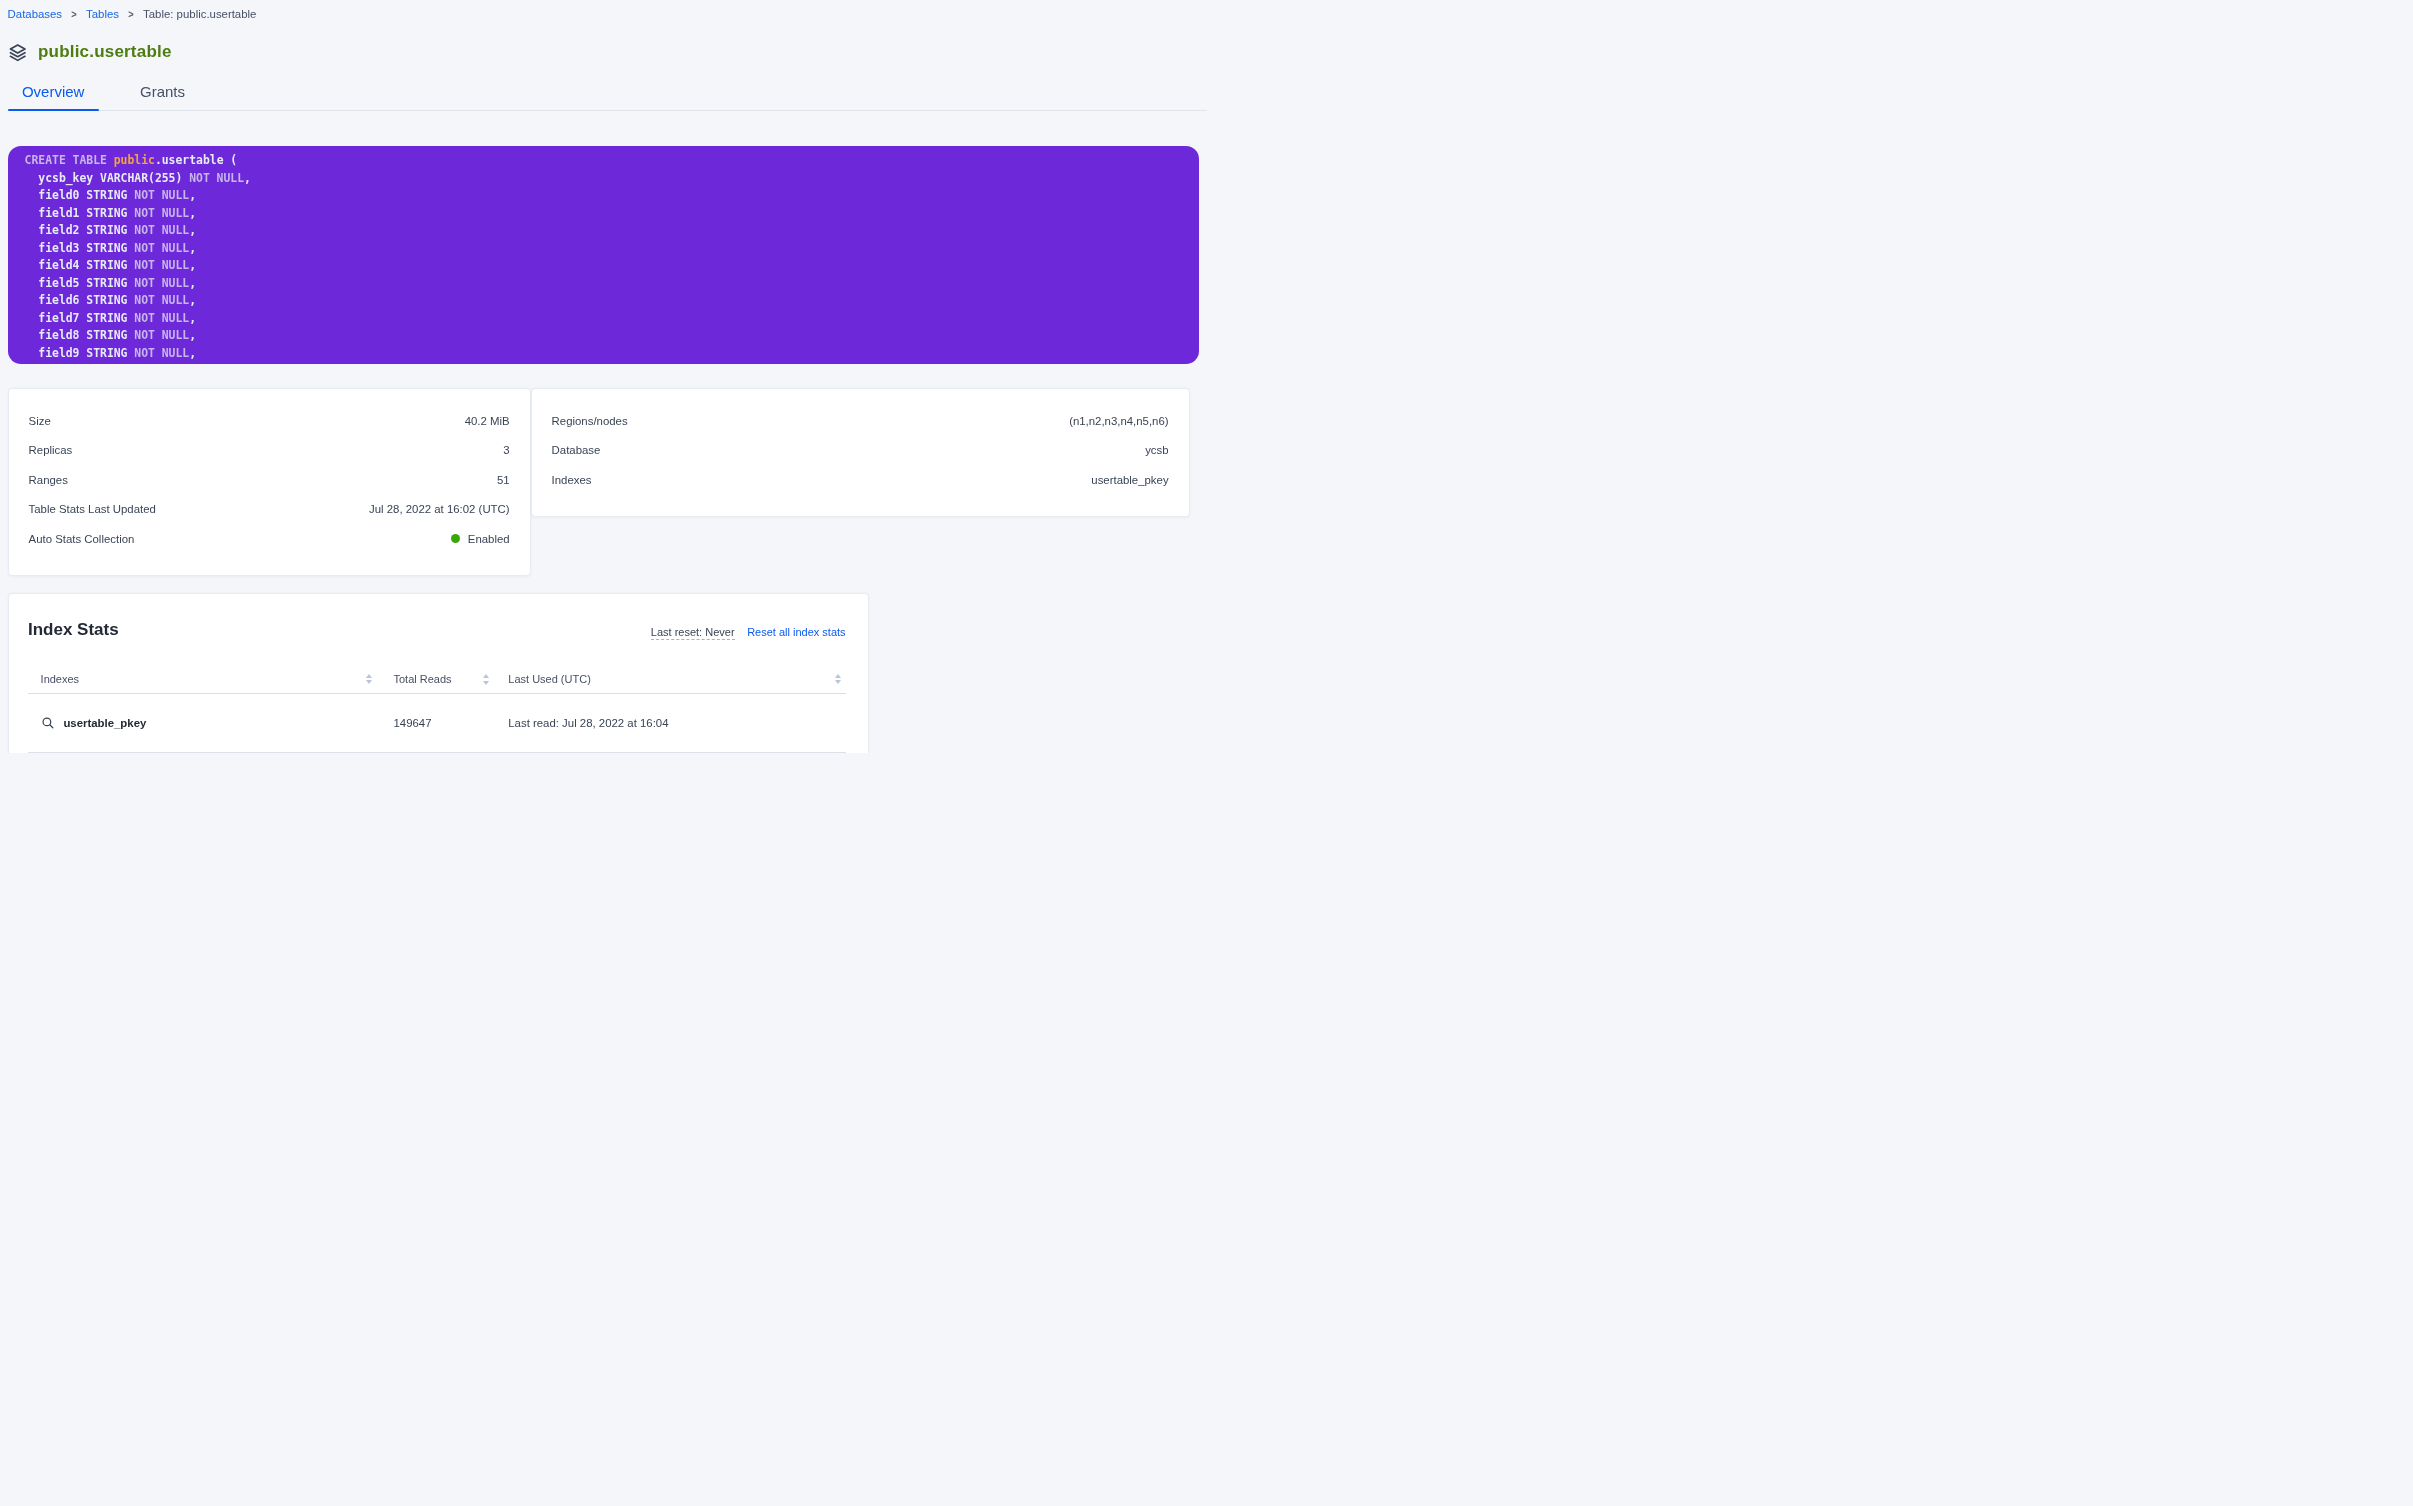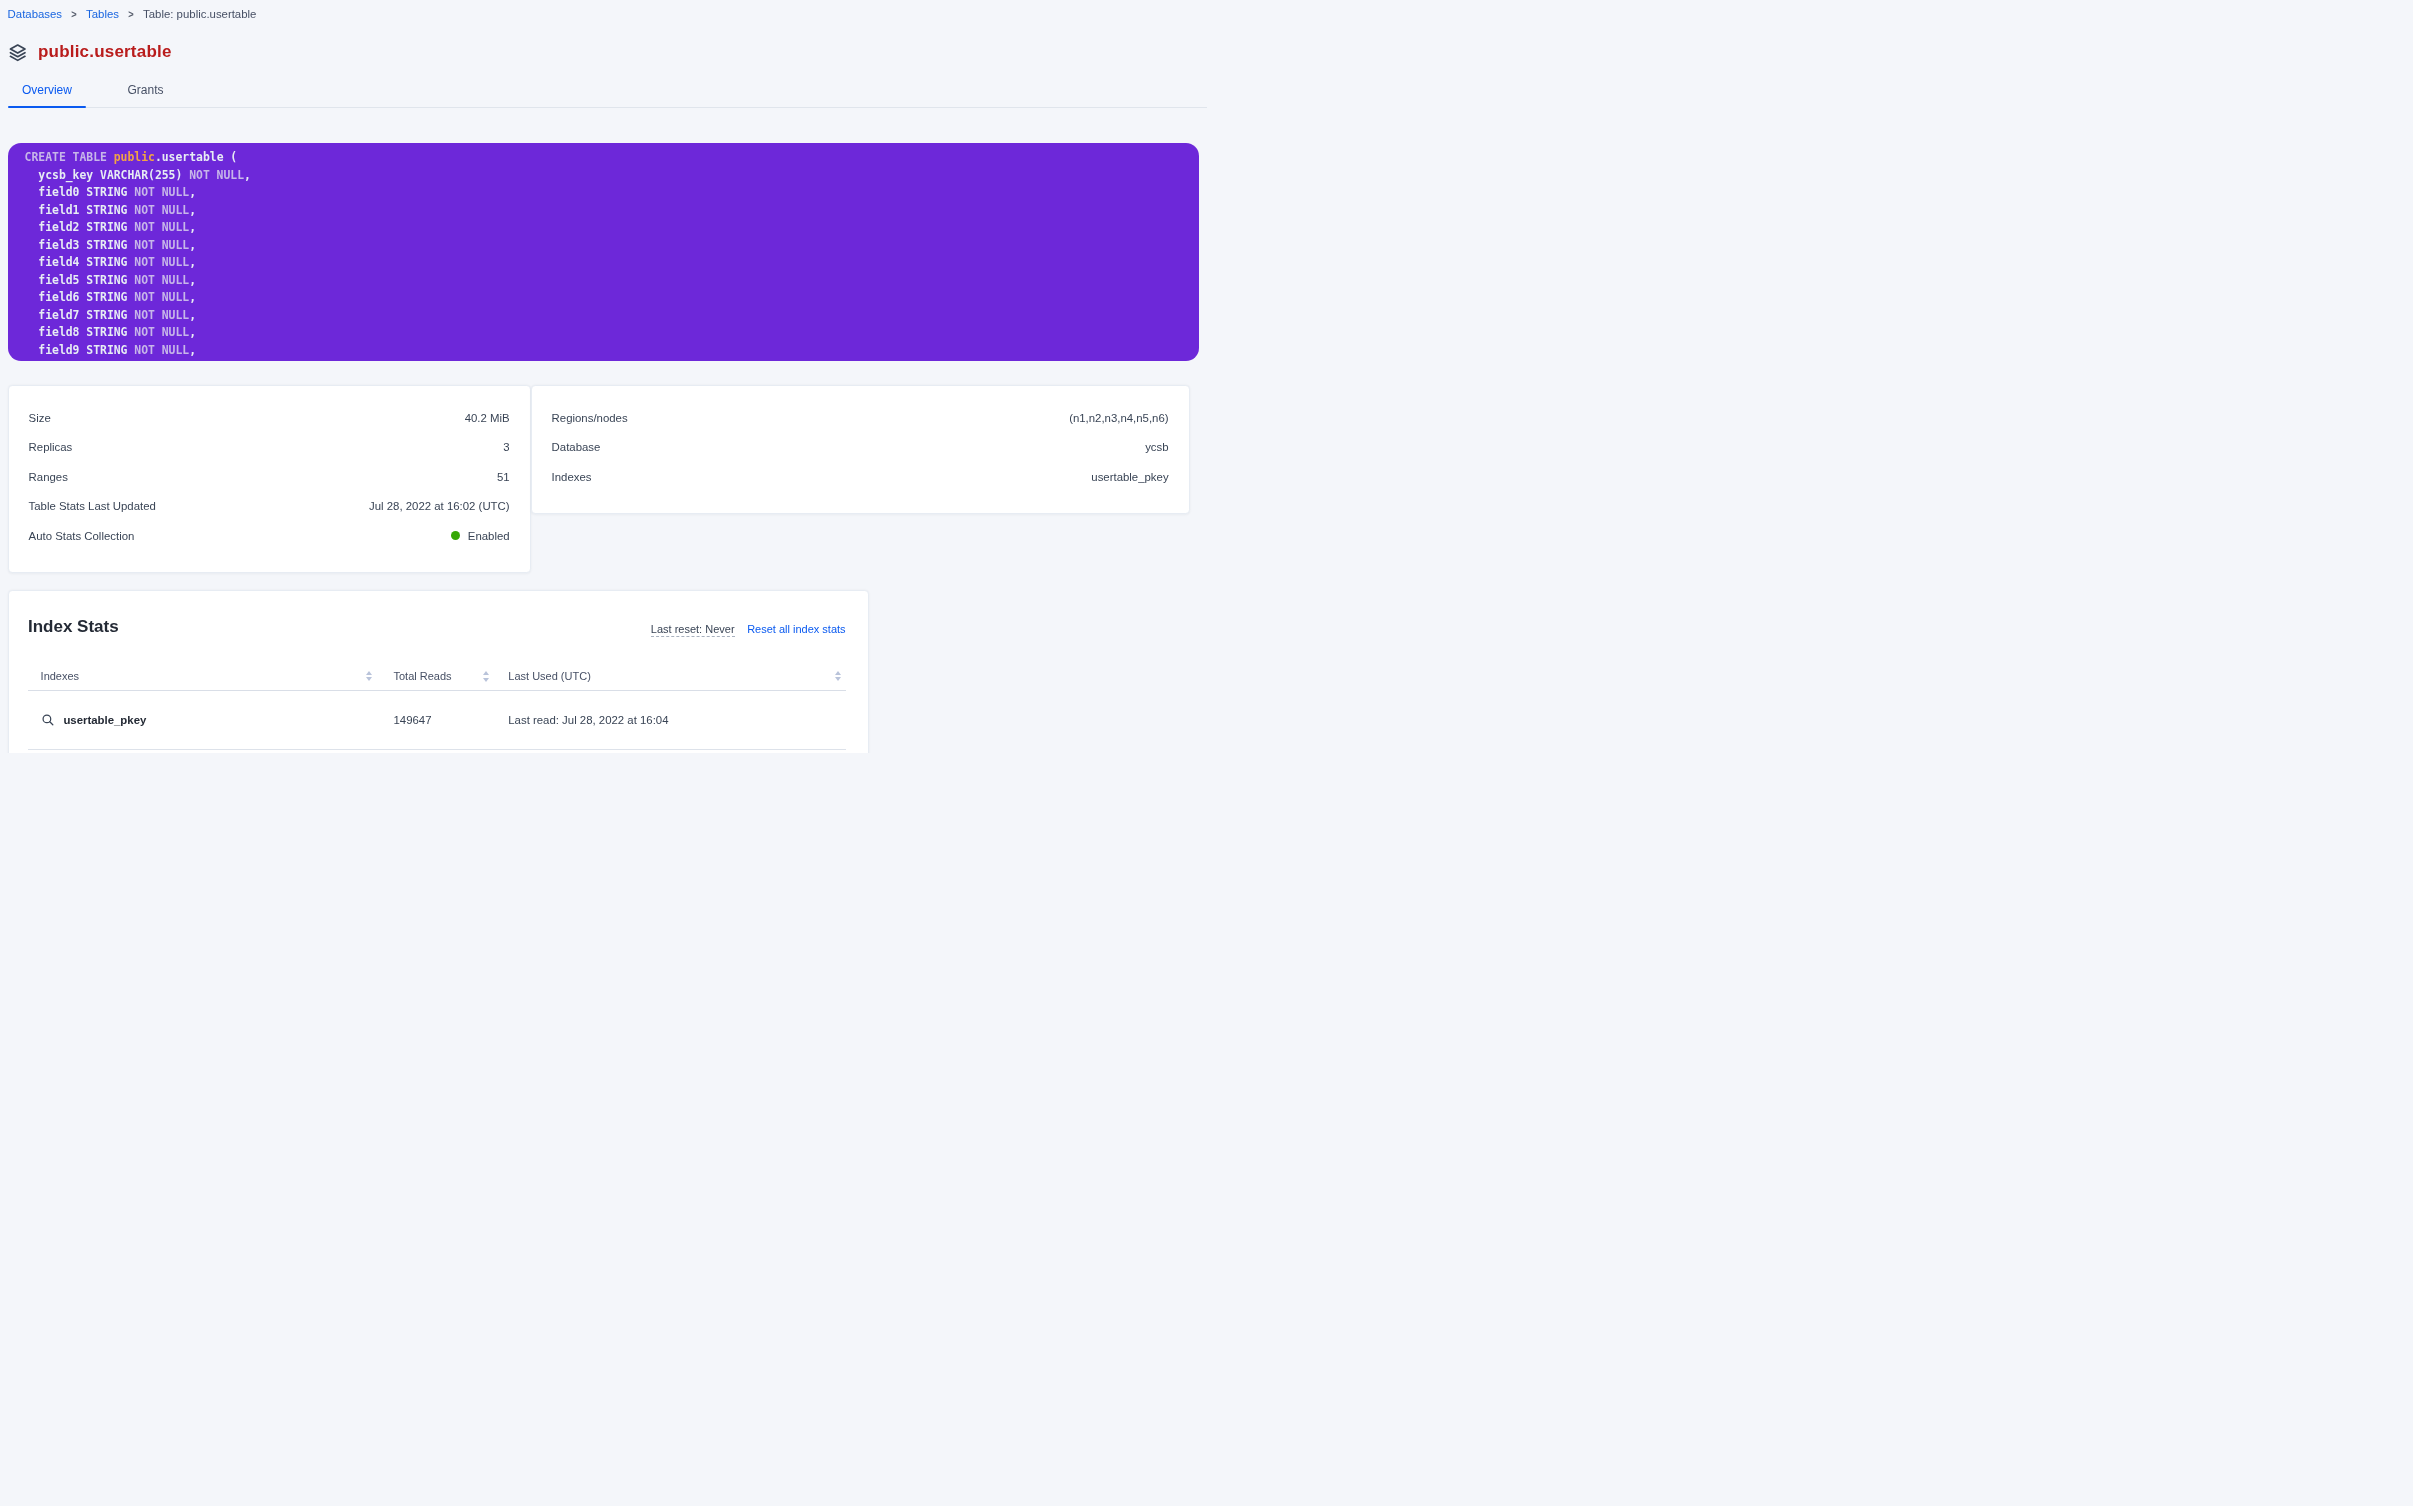--- a/index.html
+++ b/index.html
@@ -13,26 +13,26 @@
   .page { padding: 5px 7.6px 0 7.6px; }
 
   
   .breadcrumb { display:flex; align-items:center; gap:9.3px; font-size:11.4px; height:18.6px; }
   .crumb-link { color:#1a66e0; text-decoration:none; cursor:pointer; }
   .crumb-sep { color:#59606e; font-size:9.3px; font-weight:700; transform:scaleY(1.25); }
   .crumb-current { color:#475065; }
 
   
   .title-row { display:flex; align-items:center; gap:11px; margin-top:17.7px; height:22px; }
-  .page-title { font-size:17px; font-weight:600; color:#b91c1c; letter-spacing:0.2px; }
+  .page-title { font-size:17px; font-weight:600; color:#4d7c0f; letter-spacing:0.2px; }
 
   
   .tabs-wrap { margin-top:14.3px; margin-right:-7.6px; border-bottom:0.8px solid #e0e5ec; }
   .tabs { display:flex; gap:27px; }
-  .tab { position:relative; padding:5px 14.3px 10px 14.3px; font-size:12px; color:#475065; cursor:pointer; }
+  .tab { position:relative; padding:5px 14.3px 10px 14.3px; font-size:15px; color:#475065; cursor:pointer; }
   .tab.active { color:#0a5af0; font-weight:500; }
   .tab.active::after {
     content:""; position:absolute; left:0; right:0; bottom:-1.7px; height:2.5px;
     background:#0a5af0; border-radius:1.7px;
   }
 
   
   .code-block {
     margin-top:35px; height:218px; overflow:hidden;
     background:#6d28d9; border-radius:13px;

